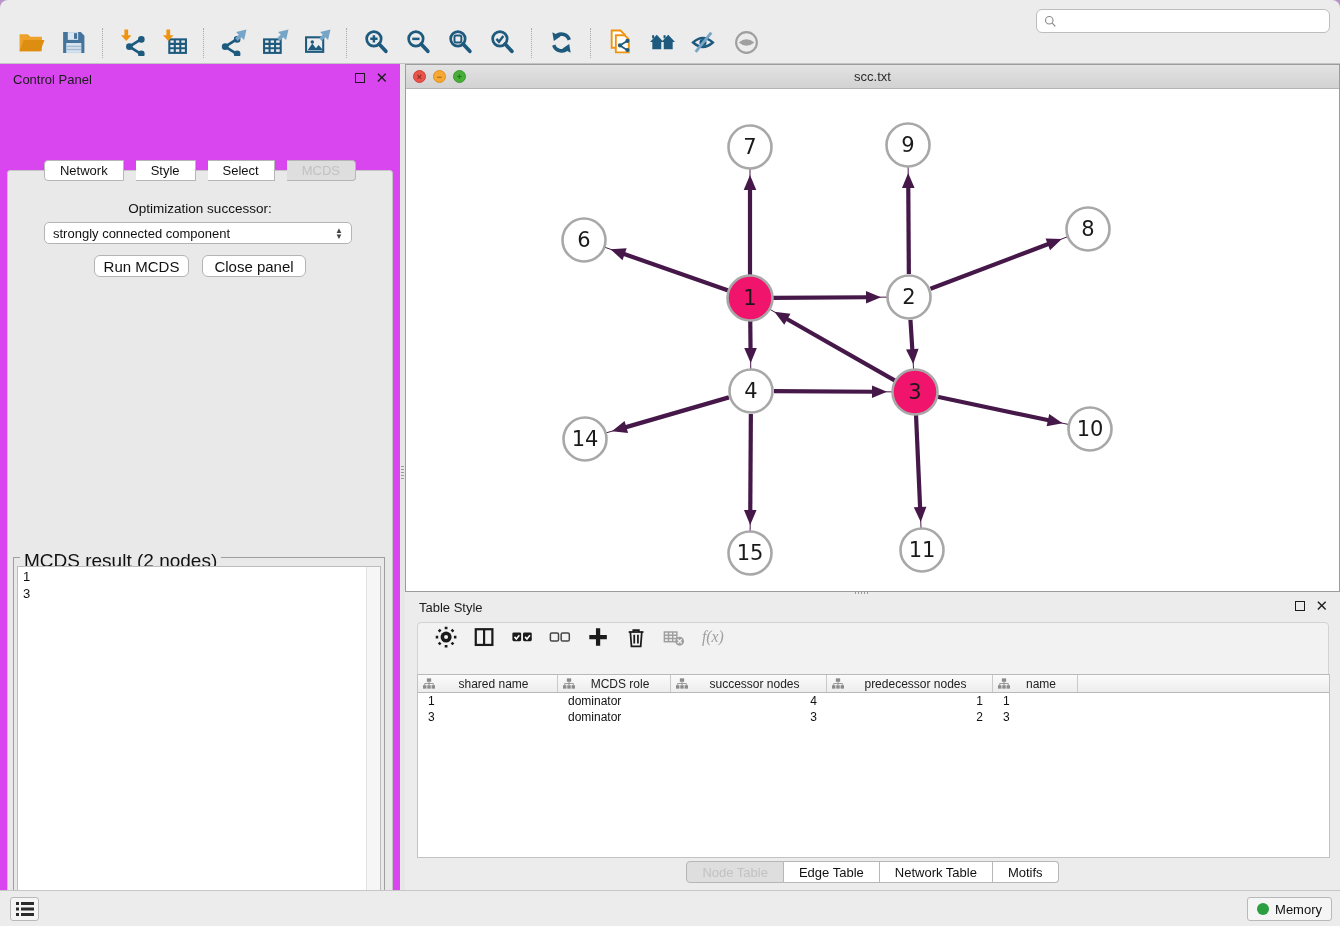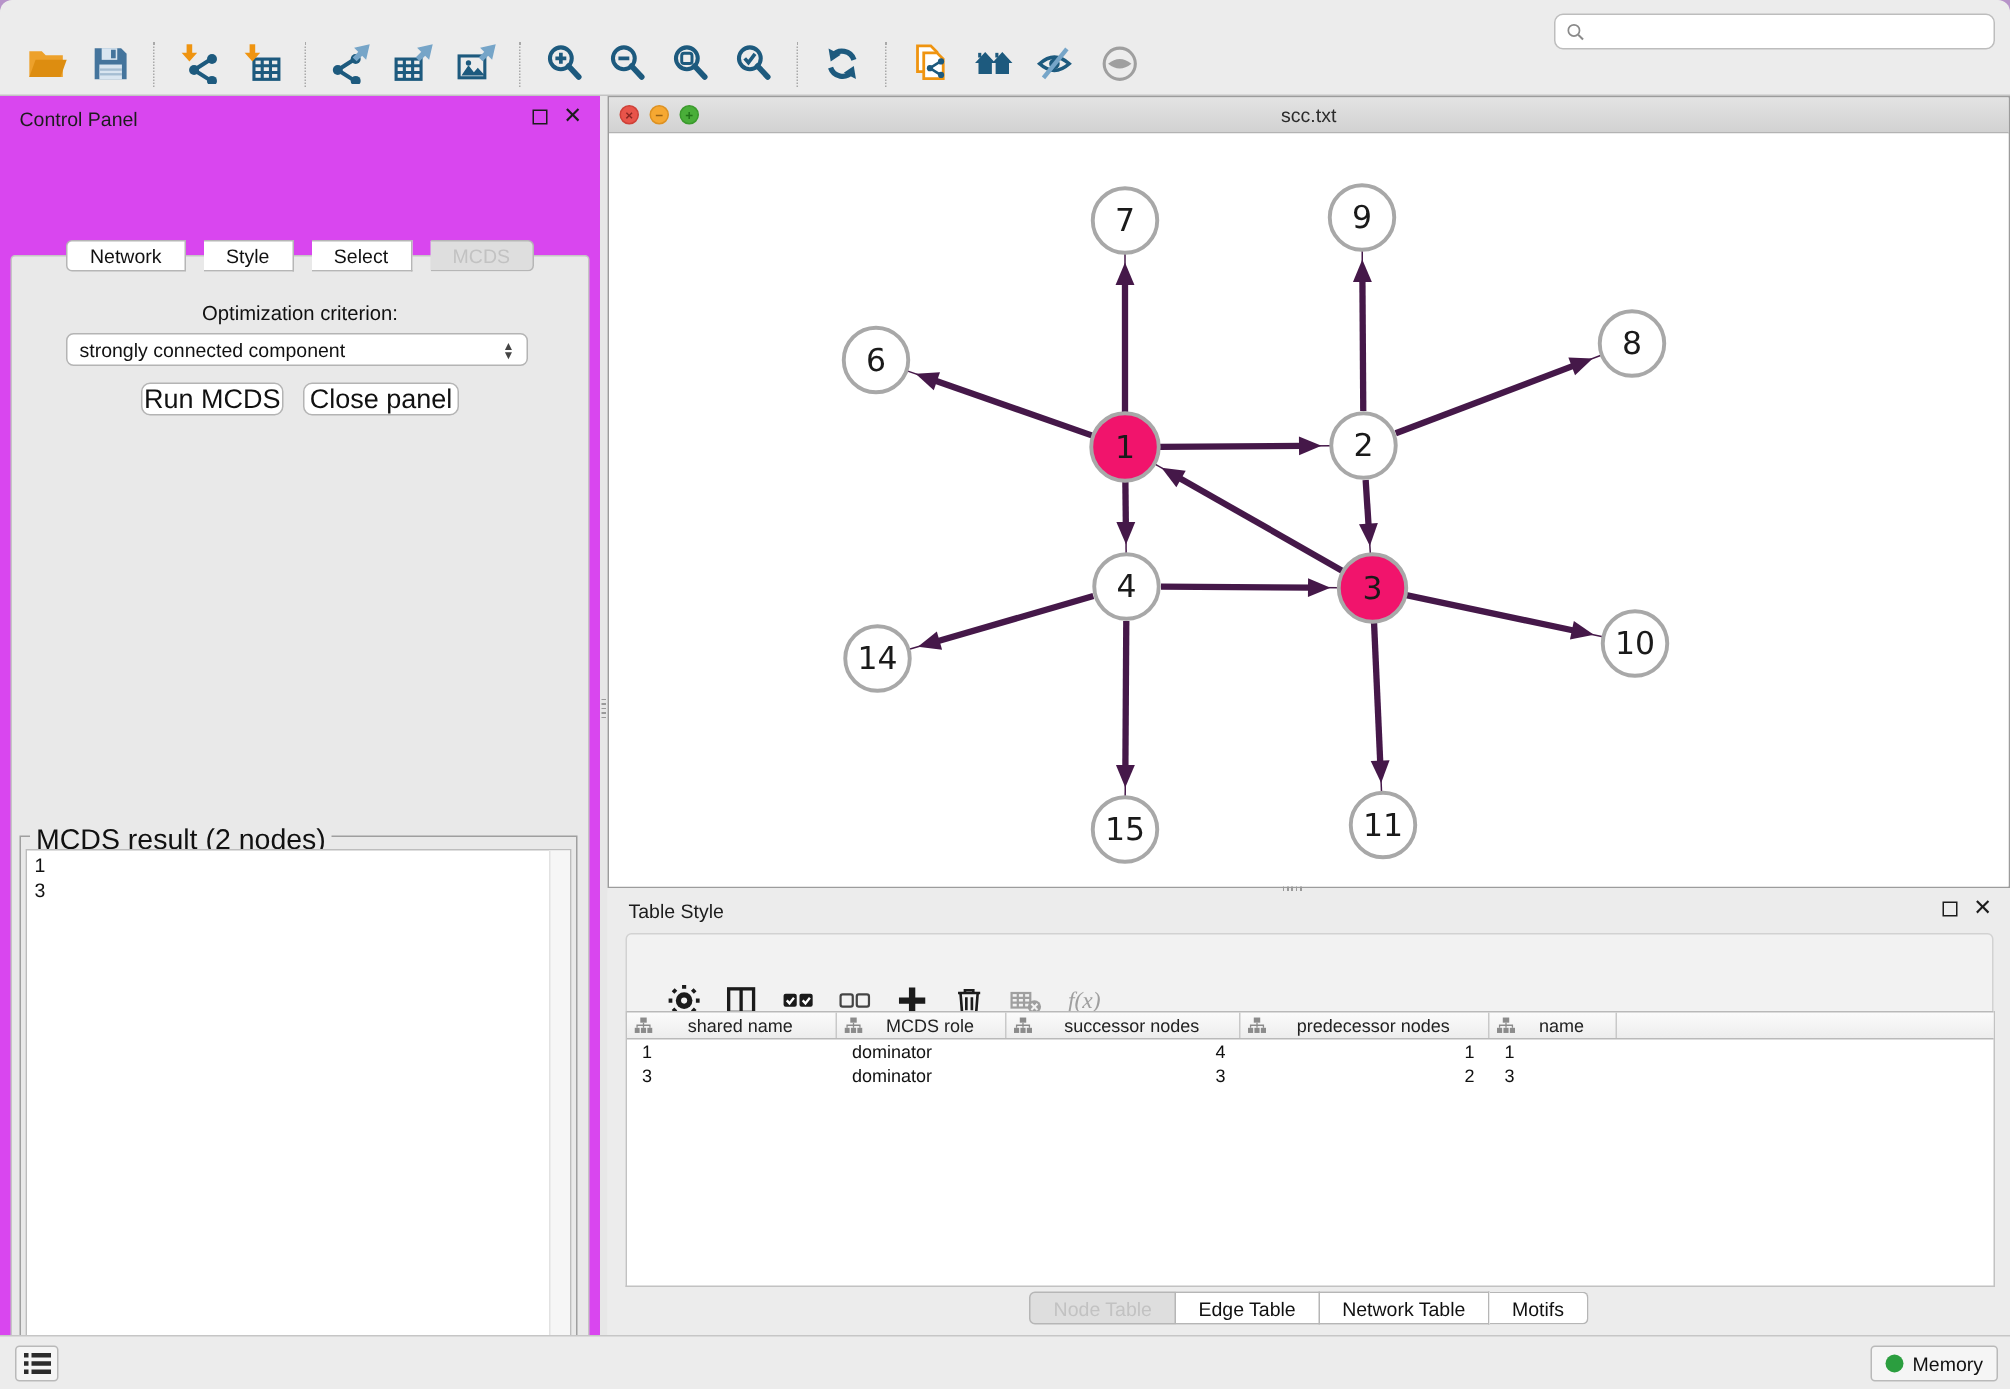--- a/index.html
+++ b/index.html
@@ -33,21 +33,21 @@
   .cp-box { position:absolute; left:7px; top:106px; width:386px; height:772px; background:#e9e9e9; border:1px solid #c5c5c5; border-radius:3px; }
   .cp-tabs { position:absolute; left:0; top:96px; width:100%; display:flex; justify-content:center; z-index:2;gap:12px; }
   .tab { height:21px; padding:0 15px; font-size:13px; display:flex; align-items:center; background:#fff; border:1px solid #b6b6b6; border-left:none; color:#111; }
   .tab:first-child { border-left:1px solid #b6b6b6; border-radius:4px 0 0 4px; }
   .tab:last-child { border-radius:0 4px 4px 0; }
   .tab.selected { background:#dedede; color:#c2c2c2; }
   .opt-label { position:absolute; left:0; top:137px; width:400px; text-align:center; font-size:13.5px; color:#111; }
   .dropdown { position:absolute; left:44px; top:158px; width:308px; height:22px; background:#fff; border:1px solid #b4b4b4; border-radius:5px; font-size:13px; display:flex; align-items:center; padding:0 8px; color:#111; }
   .dropdown .dd-label { flex:1; }
   .dd-arrows { display:flex; flex-direction:column; align-items:center; line-height:5px; font-size:8px; color:#444; gap:1px; }
-  .btn { position:absolute; height:22px; background:#fff; border:1px solid #b4b4b4; border-radius:6px; font-size:18px; color:#111; display:flex; align-items:center; justify-content:center; }
+  .btn { position:absolute; height:22px; background:#fff; border:1px solid #b4b4b4; border-radius:6px; font-size:15px; color:#111; display:flex; align-items:center; justify-content:center; }
   .mcds-box { position:absolute; left:13px; top:493px; width:372px; height:383px; border:1px solid #9f9f9f; }
   .mcds-legend { position:absolute; left:6px; top:-8px; background:#e9e9e9; padding:0 4px; font-size:19px; color:#111; }
   .mcds-list { position:absolute; left:3px; top:8px; right:3px; bottom:3px; background:#fff; border:1px solid #bdbdbd; font-size:13px; color:#111; padding:1px 5px; line-height:17px; }
   .mcds-scroll { position:absolute; right:0; top:0; bottom:0; width:14px; background:#f6f6f6; border-left:1px solid #e2e2e2; }
 
   
   .v-split { position:absolute; left:400px; top:64px; width:5px; height:826px; background:#e7e7e7; }
   .v-grip { position:absolute; left:401px; top:466px; width:3px; height:14px; background:repeating-linear-gradient(#9a9a9a 0 1px, transparent 1px 3px); }
   .h-grip { position:absolute; left:855px; top:591px; width:14px; height:3px; background:repeating-linear-gradient(90deg,#9a9a9a 0 1px, transparent 1px 3px); }
 
@@ -56,21 +56,21 @@
   .net-titlebar { position:absolute; left:0; top:0; width:100%; height:24px; background:linear-gradient(#e3e3e3,#d2d2d2); border-bottom:1px solid #b3b3b3; }
   .net-title { position:absolute; left:0; right:0; top:4px; text-align:center; font-size:13px; color:#2b2b2b; }
   .tl { position:absolute; top:5px; width:13px; height:13px; border-radius:50%; display:flex; align-items:center; justify-content:center; font-size:9px; font-weight:bold; color:rgba(60,0,0,.55); }
   .tl-red { left:7px; background:#e8544a; border:1px solid #ce4037; }
   .tl-yellow { left:27px; background:#f6a832; border:1px solid #dd9121; color:rgba(90,50,0,.6); }
   .tl-green { left:47px; background:#49ae39; border:1px solid #3a9a2c; color:rgba(0,70,0,.55); }
   .net-canvas { position:absolute; left:0; top:24px; width:933px; height:502px; background:#fff; }
 
   
   .table-panel { position:absolute; left:405px; top:595px; width:935px; height:295px; background:#ececec; }
-  .tp-toolbar { position:absolute; left:12px; top:27px; width:912px; height:62px; background:#f2f2f2; border:1px solid #d2d2d2; border-radius:4px; display:flex; align-items:flex-end; padding-left:24px; }
+  .tp-toolbar { position:absolute; left:12px; top:27px; width:912px; height:62px; background:#f2f2f2; border:1px solid #d2d2d2; border-radius:4px; display:flex; align-items:flex-start; padding-left:14px; }
   .tp-btn { width:30px; height:30px; display:flex; align-items:center; justify-content:center; background:none; border:none; margin-right:8px; }
   .tp-btn svg { width:24px; height:24px; }
   .tbl { position:absolute; left:12px; top:79px; width:913px; height:184px; background:#fff; border:1px solid #c2c2c2; border-top:none; }
   .tbl-head { display:flex; height:19px; border-top:1px solid #b9b9b9; border-bottom:1px solid #b9b9b9; background:linear-gradient(#fbfbfb,#ededed); }
   .th { position:relative; height:100%; border-right:1px solid #c9c9c9; display:flex; align-items:center; justify-content:center; font-size:12px; color:#222; }
   .th svg { position:absolute; left:5px; width:12px; height:11px; }
   .tbl-row { display:flex; height:16px; font-size:12px; color:#111; }
   .td { padding:0 10px; line-height:16px; white-space:nowrap; overflow:hidden; }
   .tp-tabs { position:absolute; left:0; bottom:7px; width:100%; display:flex; justify-content:center; }
   .tp-tabs .tab { height:22px; }
@@ -260,21 +260,21 @@
       <span class="float-ico"></span>
       <span class="close-ico">✕</span>
     </div>
     <div class="cp-box"></div>
     <div class="cp-tabs" id="cp-tabs">
         <div class="tab">Network</div>
         <div class="tab">Style</div>
         <div class="tab">Select</div>
         <div class="tab selected">MCDS</div>
       </div>
-    <div class="opt-label">Optimization criterion:</div>
+    <div class="opt-label">Optimization successor:</div>
     <div class="dropdown">
       <span class="dd-label">strongly connected component</span>
       <span class="dd-arrows">
           <span>▲</span>
           <span>▼</span>
         </span>
     </div>
     <div class="btn" style="left:94px; top:191px; width:95px;">Run MCDS</div>
     <div class="btn" style="left:202px; top:191px; width:104px;">Close panel</div>
     <div class="mcds-box">

